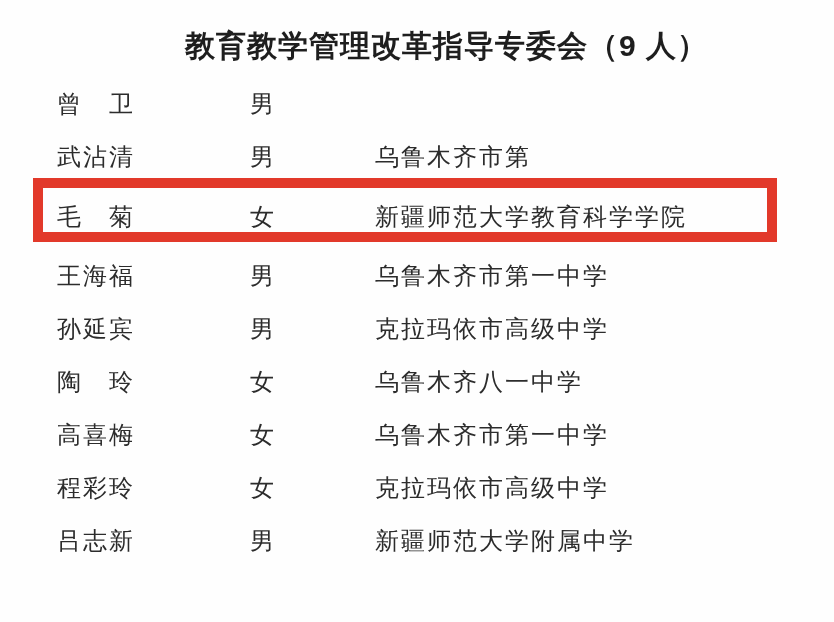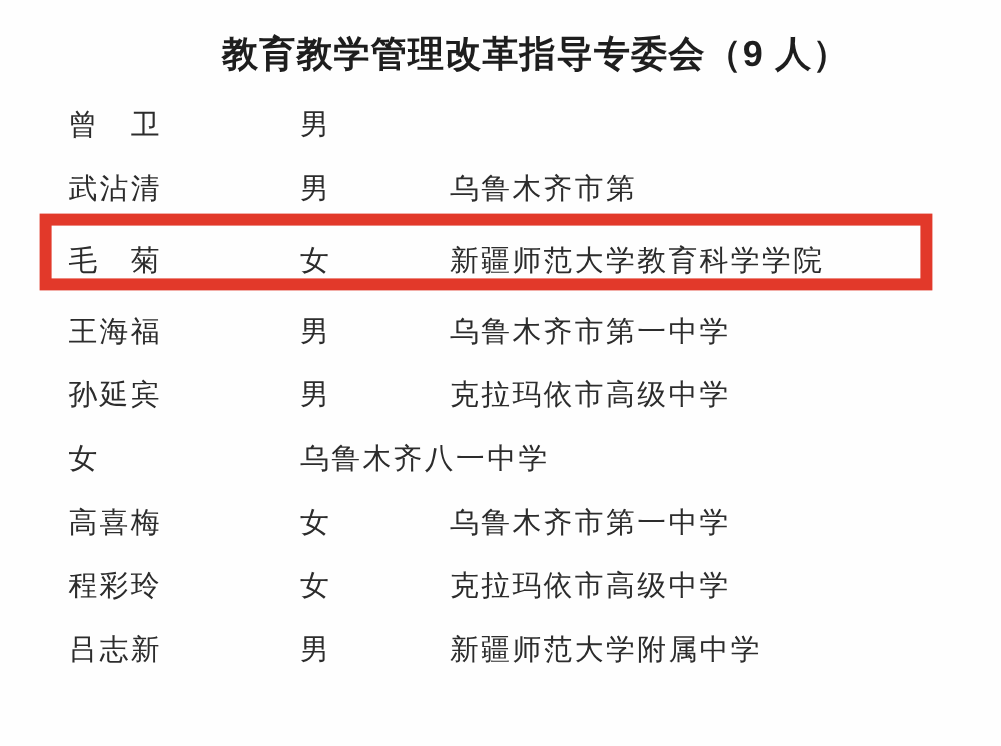--- a/index.html
+++ b/index.html
@@ -96,20 +96,21 @@
       <span class="cell">乌鲁木齐市第一中学</span>
     </div>
 
     <div class="member-row">
       <span class="cell">孙延宾</span>
       <span class="cell">男</span>
       <span class="cell">克拉玛依市高级中学</span>
     </div>
 
     <div class="member-row">
+      <span class="cell">陶　玲</span>
       <span class="cell">女</span>
       <span class="cell">乌鲁木齐八一中学</span>
     </div>
 
     <div class="member-row">
       <span class="cell">高喜梅</span>
       <span class="cell">女</span>
       <span class="cell">乌鲁木齐市第一中学</span>
     </div>
 

